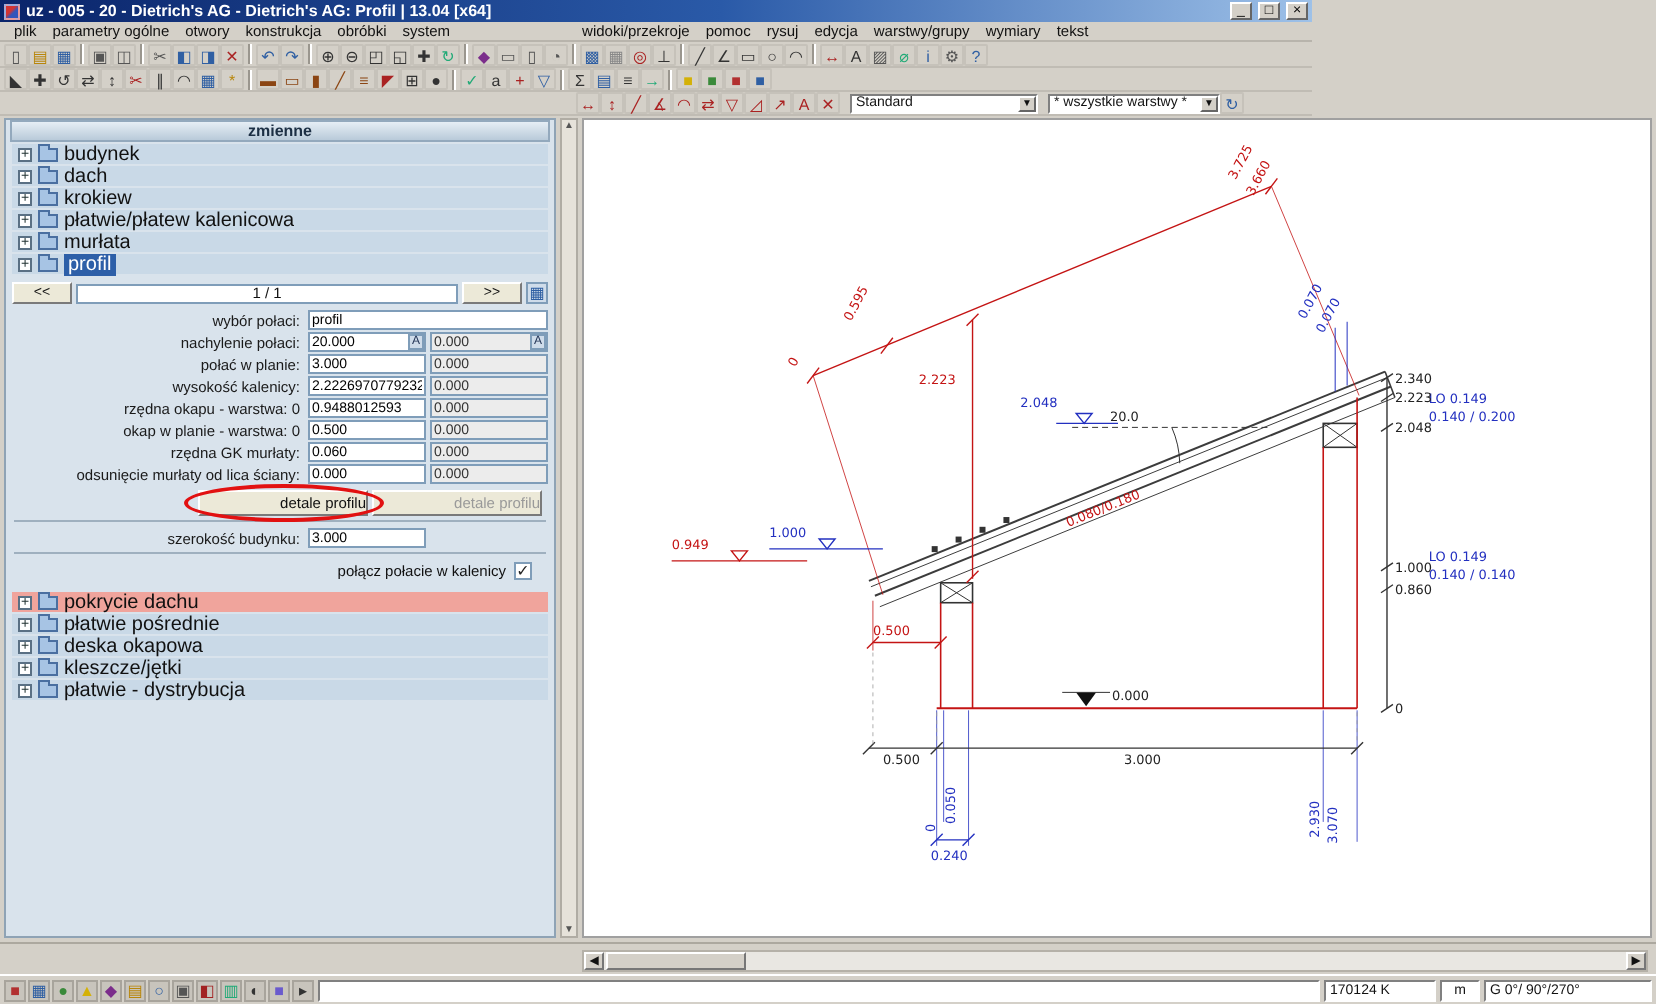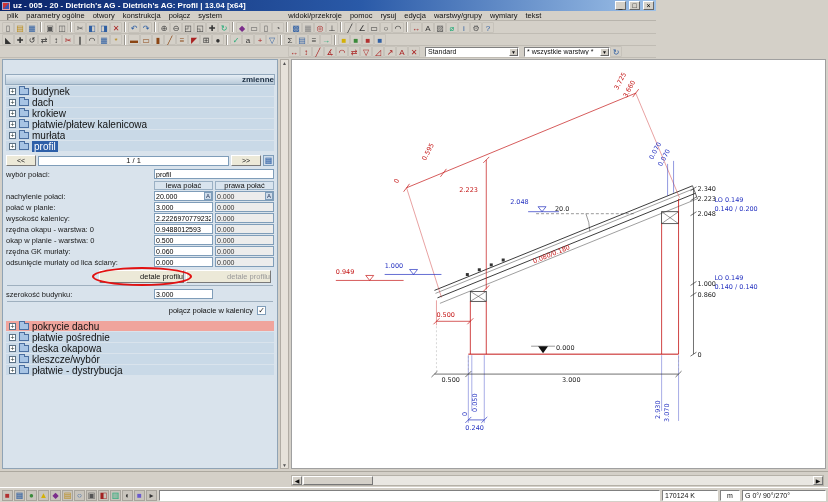--- a/index.html
+++ b/index.html
@@ -27,36 +27,36 @@
   .dropdown .dval{flex:1;white-space:nowrap;overflow:hidden}
   .darrow{width:9px;height:8px;background:#d4d0c8;border:1px solid;border-color:#fff #666 #666 #fff;font-size:5px;line-height:7px;text-align:center;flex:none}
   #dd-preset{width:94px}#dd-layers{width:86px}
 
   
   .content{position:absolute;top:58px;left:0;width:828px;height:413px;background:#d4d0c8}
   .panel{position:absolute;left:2px;top:1px;width:276px;height:410px;background:#d9e3ec;border:1px solid #8fa3b5;overflow:hidden}
   .pscroll{position:absolute;left:280px;top:1px;width:9px;height:410px;background:#e6e2da;border:1px solid #b0aca4;display:flex;flex-direction:column;justify-content:space-between;align-items:center;font-size:5px;color:#555}
   .canvas{position:absolute;left:291px;top:1px;width:535px;height:410px;background:#fff;border:1px solid #a0a0a0}
 
-  .phead{margin:14px 2px 1px;height:11px;line-height:10px;text-align:right;font-weight:bold;font-size:8px;background:linear-gradient(#e6eef5,#b9cad9);border:1px solid #93a9bd;color:#1c2f44}
+  .phead{margin:0 2px 1px;height:11px;line-height:10px;text-align:center;font-weight:bold;font-size:8px;background:linear-gradient(#e6eef5,#b9cad9);border:1px solid #93a9bd;color:#1c2f44}
   .trow{display:flex;align-items:center;gap:3px;height:10px;margin:1px 3px 0;background:#c9d9e7;padding-left:3px}
   .trow.hl{background:#f0a49c}
   .plus{flex:none;width:7px;height:7px;border:1px solid #5a7084;background:#fff;font-size:7px;line-height:5px;text-align:center;color:#233}
   .folder{flex:none;width:10px;height:7px;background:#a7c4e4;border:1px solid #4a6fa0;position:relative;margin-top:1px}
   .folder:before{content:"";position:absolute;top:-3px;left:-1px;width:4px;height:2px;background:#a7c4e4;border:1px solid #4a6fa0;border-bottom:0}
   .tlabel{white-space:nowrap;overflow:hidden;font-size:10px}
   .tlabel.sel{background:#2d5fa8;color:#fff;padding:0 2px}
 
   .nav{display:flex;align-items:center;gap:2px;margin:4px 3px 3px}
   .navbtn{width:30px;height:11px;background:#ece9d8;border:1px solid;border-color:#fff #7a7a7a #7a7a7a #fff;font-size:7px;line-height:9px;text-align:center}
   .navfield{flex:1;height:10px;background:#fff;border:1px solid #7f9db9;font-size:7.5px;line-height:8px;text-align:center}
   .navicon{flex:none;width:11px;height:11px;background:#cfdcea;border:1px solid #7f9db9;color:#2f5fa3;font-size:8px;line-height:10px;text-align:center}
 
   .frow{display:grid;grid-template-columns:146px 59px 59px;gap:0 2px;align-items:center;margin:0 3px 1px;height:10px}
-  .flabel{padding-right:2px;font-size:7.5px;white-space:nowrap;overflow:hidden;color:#1a1a1a}
+  .flabel{text-align:right;padding-right:2px;font-size:7.5px;white-space:nowrap;overflow:hidden;color:#1a1a1a}
   .fcell{position:relative;display:flex;align-items:center;height:10px}
   .span2{grid-column:2/4}
   .fin{width:100%;height:10px;border:1px solid #7f9db9;background:#fff;font-size:7px;font-family:"Liberation Sans",sans-serif;padding:0 1px;color:#000}
   .fin.dis{background:#ececec;color:#333}
   .spin{position:absolute;right:1px;top:1px;width:8px;height:8px;background:#cfdcea;border:1px solid #7f9db9;font-size:6px;line-height:7px;text-align:center;color:#235}
   .colhead{height:9px;line-height:8px;text-align:center;font-size:7.5px;background:#d9e4ee;border:1px solid #9ab0c4}
 
   .btnrow{position:relative;display:flex;gap:2px;margin:3px 3px 2px;padding-left:93px;height:13px}
   .pbtn{width:85px;height:13px;background:#ece9d8;border:1px solid;border-color:#fff #7a7a7a #7a7a7a #fff;font-size:7.5px;text-align:right;line-height:11px}
   .pbtn.dis{color:#9a9a9a}
@@ -100,21 +100,21 @@
     <span class="wbtn">_</span>
     <span class="wbtn">□</span>
     <span class="wbtn">×</span>
   </div>
 
   <div class="menubar" id="menubar">
       <span class="menuitem">plik</span>
       <span class="menuitem">parametry ogólne</span>
       <span class="menuitem">otwory</span>
       <span class="menuitem">konstrukcja</span>
-      <span class="menuitem">połącz</span>
+      <span class="menuitem">obróbki</span>
       <span class="menuitem">system</span>
       <span class="menuitem mgap">widoki/przekroje</span>
       <span class="menuitem">pomoc</span>
       <span class="menuitem">rysuj</span>
       <span class="menuitem">edycja</span>
       <span class="menuitem">warstwy/grupy</span>
       <span class="menuitem">wymiary</span>
       <span class="menuitem">tekst</span>
     </div>
 
@@ -270,25 +270,20 @@
         <span class="navicon">▦</span>
       </div>
 
       <div class="frow">
         <div class="flabel">wybór połaci:</div>
         <div class="fcell span2">
           <input class="fin" value="profil" style="">
         </div>
       </div>
 
-      <div class="frow">
-        <div></div>
-        <div class="colhead">lewa połać</div>
-        <div class="colhead">prawa połać</div>
-      </div>
 
       <div id="form-rows">
           <div class="frow">
             <div class="flabel">nachylenie połaci:</div>
             <div class="fcell">
               <input class="fin" value="20.000" style="">
               <span class="spin">A</span>
             </div>
             <div class="fcell">
               <input class="fin dis" value="0.000" style="">
@@ -386,21 +381,21 @@
             <span class="tlabel">płatwie pośrednie</span>
           </div>
           <div class="trow">
             <span class="plus">+</span>
             <span class="folder"></span>
             <span class="tlabel">deska okapowa</span>
           </div>
           <div class="trow">
             <span class="plus">+</span>
             <span class="folder"></span>
-            <span class="tlabel">kleszcze/wybór</span>
+            <span class="tlabel">kleszcze/jętki</span>
           </div>
           <div class="trow">
             <span class="plus">+</span>
             <span class="folder"></span>
             <span class="tlabel">płatwie - dystrybucja</span>
           </div>
         </div>
     </div>
 
     <div class="pscroll">

